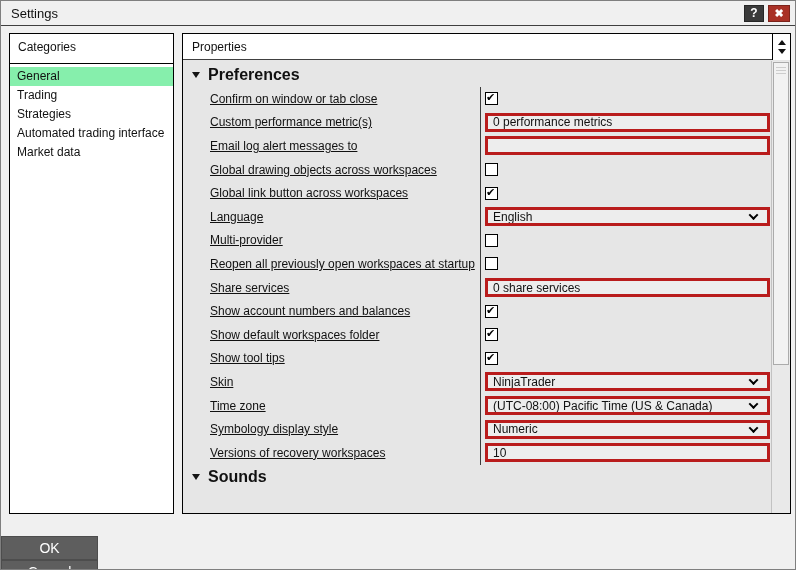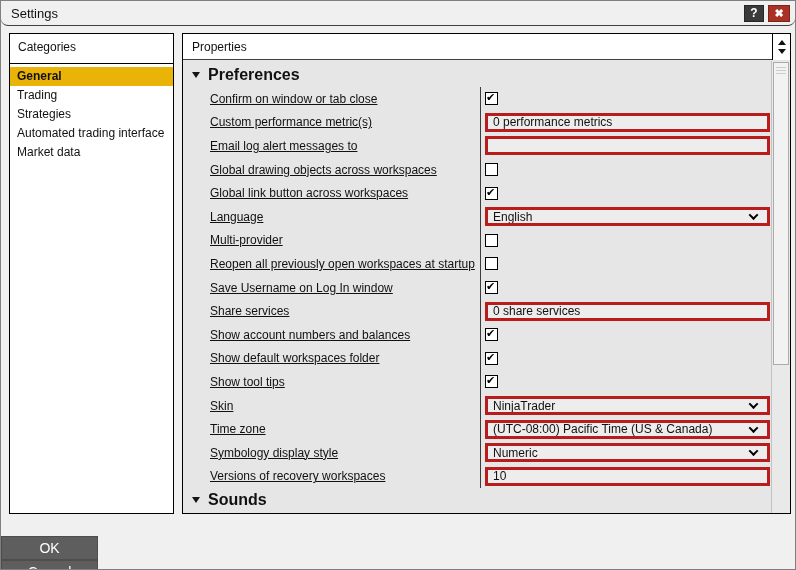--- a/index.html
+++ b/index.html
@@ -1,31 +1,31 @@
 <!DOCTYPE html>
 <html><head>
 <meta charset="utf-8">
 <style>
   html,body{margin:0;padding:0;background:#c8c8c8;font-family:"Liberation Sans",sans-serif;}
   *{box-sizing:border-box;}
   .window{position:relative;width:796px;height:570px;background:#f0f0f0;border:1px solid #7f7f7f;overflow:hidden;}
 
   
-  .titlebar{position:absolute;top:0;left:0;right:0;height:25px;border-bottom:1px solid #3f3f3f;display:flex;align-items:center;padding:0 5px 0 10px;background:#f0f0f0;border-radius:7px;}
+  .titlebar{position:absolute;top:0;left:0;right:0;height:25px;border-bottom:1px solid #3f3f3f;display:flex;align-items:center;padding:0 5px 0 10px;background:#f0f0f0;}
   .title{flex:1;font-size:13px;color:#111;}
   .tbtn{height:17px;display:flex;align-items:center;justify-content:center;font-weight:bold;color:#fff;font-size:12px;cursor:default;}
   .help-btn{width:20px;background:#3a3a3a;border:1px solid #262626;margin-right:4px;}
   .close-btn{width:22px;background:#a93126;border:1px solid #7c231b;font-size:11px;}
 
   
   .categories{position:absolute;left:8px;top:32px;width:165px;height:481px;background:#fff;border:1px solid #000;}
   .cat-header{height:30px;line-height:26px;padding-left:8px;font-size:12px;color:#111;border-bottom:1px solid #000;background:#fff;}
   .cat-list{padding-top:3px;}
   .cat-item{height:19px;line-height:19px;padding-left:7px;font-size:12px;color:#111;white-space:nowrap;}
-  .cat-item.selected{background:#eab308;font-weight:bold;}
+  .cat-item.selected{background:#86efac;}
 
   
   .properties{position:absolute;left:181px;top:32px;width:609px;height:481px;background:#e6e6e6;border:1px solid #000;}
   .prop-header{position:relative;height:26px;background:#fff;border-bottom:1px solid #404040;display:flex;align-items:center;padding-left:9px;font-size:12px;color:#111;}
   .spinner{position:absolute;right:0;top:0;width:18px;height:26px;border-left:1px solid #000;background:#fff;display:flex;flex-direction:column;align-items:center;justify-content:center;gap:4px;}
   .tri-up{width:0;height:0;border-left:4px solid transparent;border-right:4px solid transparent;border-bottom:5px solid #111;}
   .tri-down{width:0;height:0;border-left:4px solid transparent;border-right:4px solid transparent;border-top:5px solid #111;}
 
   .prop-body{position:absolute;top:27px;left:0;right:0;bottom:0;overflow:hidden;}
   .rows{position:absolute;top:2px;left:0;right:19px;}
@@ -142,26 +142,20 @@
               <div class="checkbox"></div>
             </div>
           </div>
           <div class="prow">
             <div class="plabel">Reopen all previously open workspaces at startup</div>
             <div class="pvalue">
               <div class="checkbox"></div>
             </div>
           </div>
           <div class="prow">
-            <div class="plabel">Save Username on Log In window</div>
-            <div class="pvalue">
-              <div class="checkbox checked"></div>
-            </div>
-          </div>
-          <div class="prow">
             <div class="plabel">Share services</div>
             <div class="pvalue">
               <div class="field">
                 <span class="ftext">0 share services</span>
               </div>
             </div>
           </div>
           <div class="prow">
             <div class="plabel">Show account numbers and balances</div>
             <div class="pvalue">

